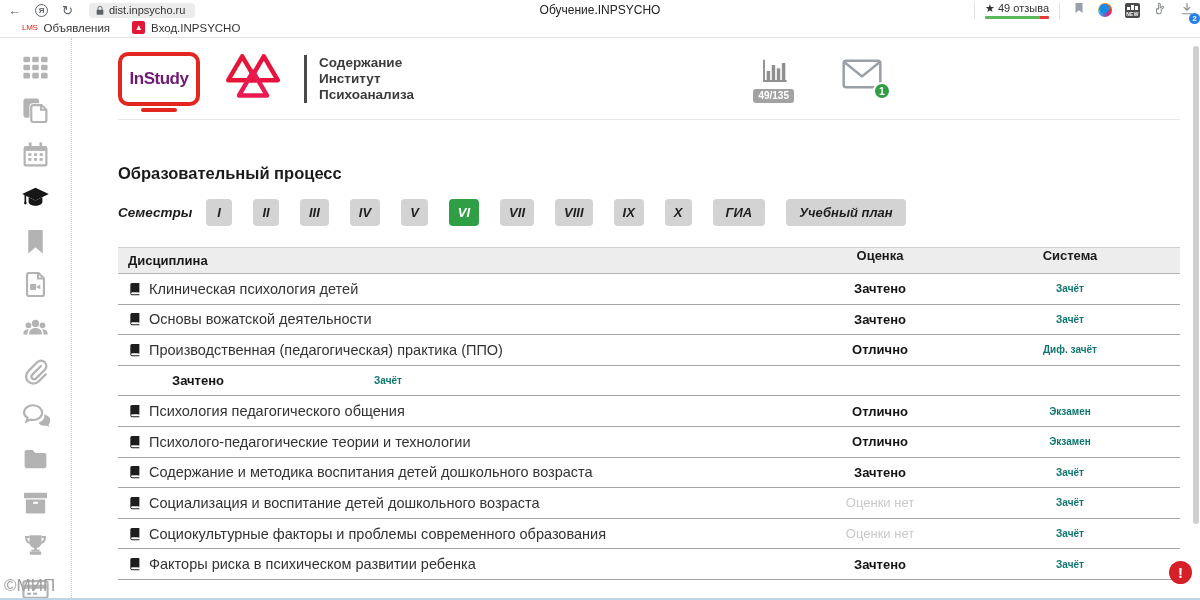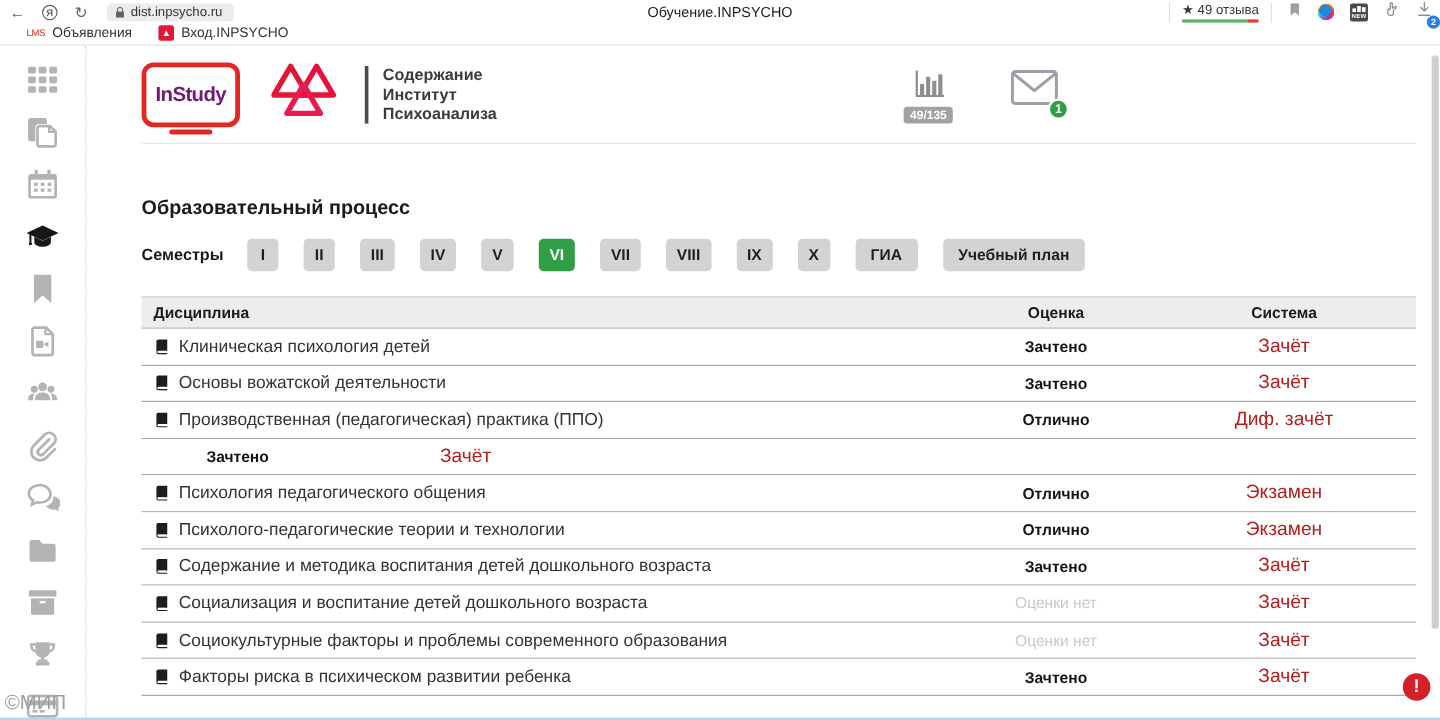--- a/index.html
+++ b/index.html
@@ -70,36 +70,36 @@
   .stat-wrap { display:flex; flex-direction:column; align-items:center; cursor:pointer; }
   .stat-badge { margin-top:-2px; background:#a2a2a2; color:#fff; font-size:10px; font-weight:bold;
     border-radius:3px; padding:1.5px 5px; }
   .mail-wrap { position:relative; margin-top:4px; cursor:pointer; }
   .mail-badge { position:absolute; right:-9px; bottom:-7px; width:18px; height:18px; border-radius:50%;
     border:2px solid #fff; color:#fff; font-size:10.5px; font-weight:bold;
     display:flex; align-items:center; justify-content:center; }
 
   .page-title { margin-top:44px; font-size:16.5px; font-weight:bold; color:#1a1a1a; }
 
-  .semesters { margin-top:16px; display:flex; align-items:center; }
+  .semesters { margin-top:16px; display:flex; align-items:center;font-style:italic; }
   .sem-label { font-size:13.5px; font-weight:bold; color:#1a1a1a; width:88px; }
   .sem-tabs { display:flex; gap:21px; align-items:center; }
   .sem-tab { height:27px; min-width:26px; padding:0 9px; border-radius:4px; background:#d3d3d3;
     color:#1f1f1f; font-size:13px; font-weight:bold; display:flex; align-items:center;
     justify-content:center; cursor:pointer; white-space:nowrap; }
   .sem-tab.active { color:#fff; }
   .sem-tab.wide { padding:0 13px; }
 
   .gtable { margin-top:21px; }
-  .thead { display:flex; align-items:center; background:#ededed; height:27px;
+  .thead { display:flex; background:#ededed; height:27px;
     border-top:1px solid #d0d0d0; border-bottom:1px solid #b3b3b3; }
   .trow { display:flex; align-items:center; height:30.6px; border-bottom:1px solid #a6a6a6; background:#fff; }
   .tc-disc { flex:1; display:flex; align-items:center; gap:7px; padding-left:10px; min-width:0; }
   .tc-grade { width:160px; text-align:center; font-size:13px; font-weight:bold; color:#141414; }
-  .tc-sys { width:220px; text-align:center; font-size:16px; color:#b91c1c; }
+  .tc-sys { width:220px; text-align:center; font-size:10px; color:#0f766e;font-weight:bold; }
   .thead .tc-disc { font-size:13px; font-weight:bold; color:#1a1a1a; }
   .thead .tc-grade, .thead .tc-sys { font-size:13px; font-weight:bold; color:#1a1a1a; }
   .disc-label { font-size:14.5px; color:#333; white-space:nowrap; overflow:hidden; text-overflow:ellipsis; cursor:pointer; }
   .book { display:flex; }
   .book svg { width:14px; height:14px; fill:#1d1d1d; }
   .tc-grade.muted { color:#c9c9c9; font-weight:normal; }
 
   .alert-ic { position:absolute; right:8px; top:523px; width:23px; height:23px; border-radius:50%;
     color:#fff; font-weight:bold; font-size:15px; display:flex; align-items:center;
     justify-content:center; cursor:pointer; }

